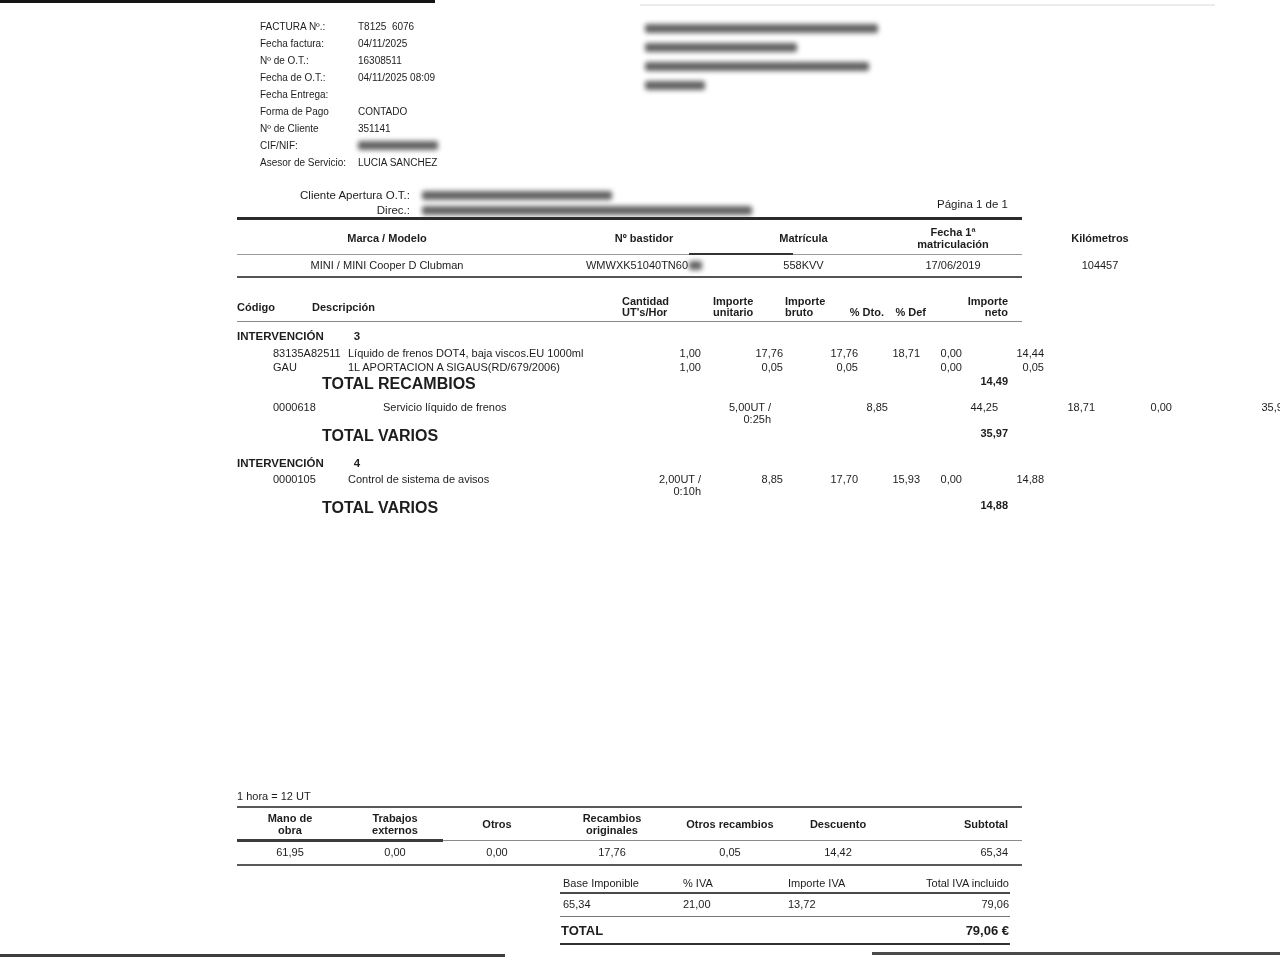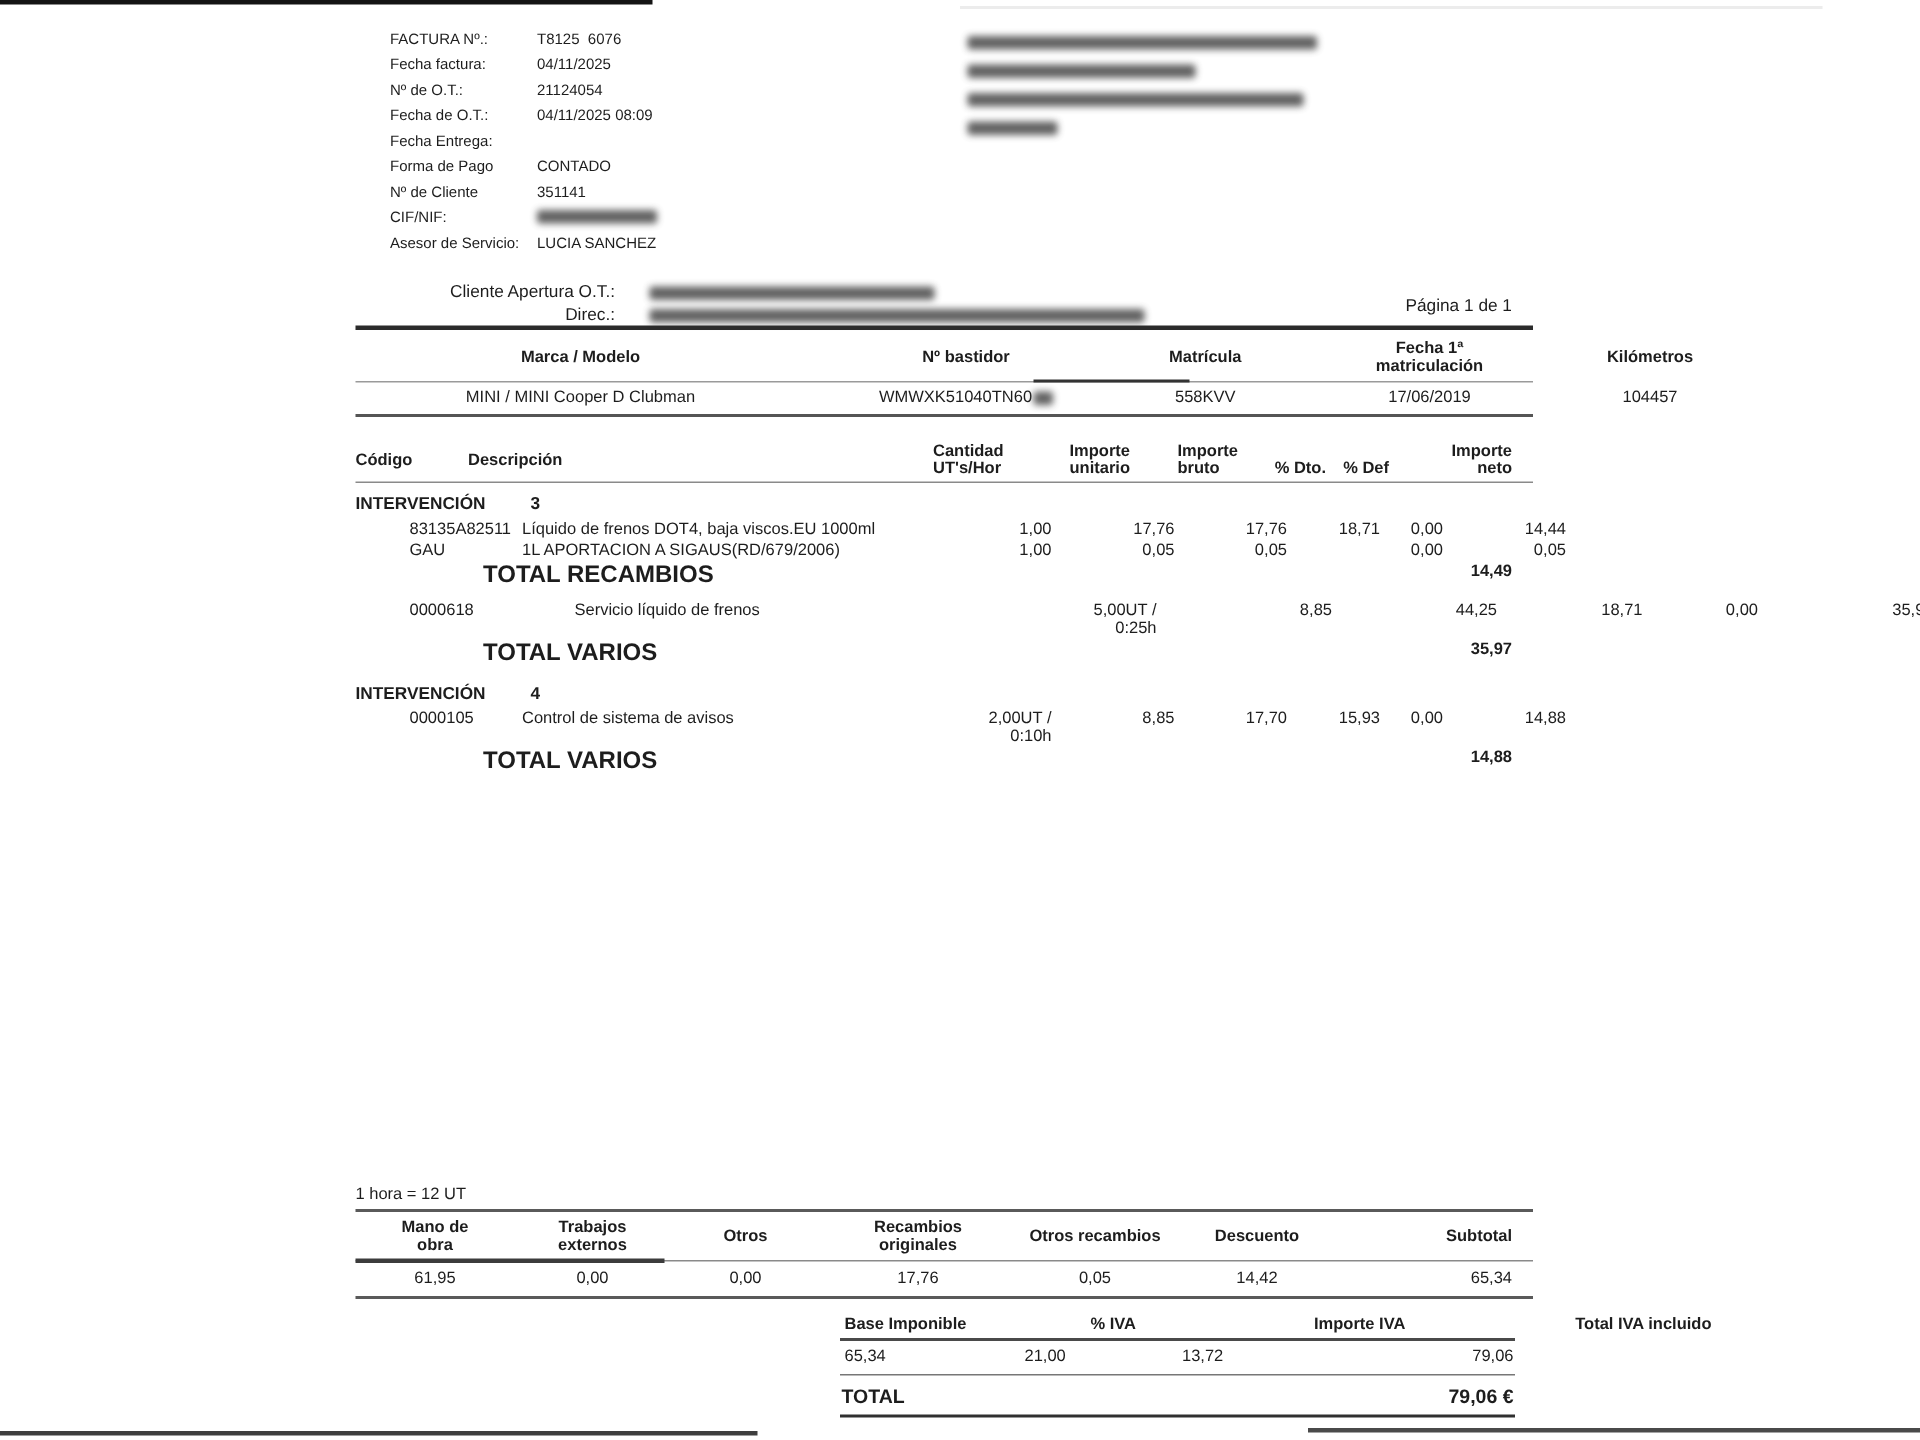--- a/index.html
+++ b/index.html
@@ -30,21 +30,21 @@
   .info .row{display:flex;align-items:baseline;}
   .info .lbl{min-width:92px;padding-right:6px;white-space:nowrap;}
   .info .redact-inline{display:inline-block;width:80px;height:9px;position:relative;top:1px;}
 
   
   .customer{left:645px;top:24px;width:240px;}
 
   
   .apertura{left:237px;top:189px;font-size:11.5px;line-height:13.5px;}
   .apertura .row{display:flex;align-items:center;margin-bottom:1px;}
-  .apertura .lbl{width:173px;text-align:right;padding-right:23px;white-space:nowrap;}
+  .apertura .lbl{width:173px;text-align:right;padding-right:12px;white-space:nowrap;}
   .apertura .rd1{width:190px;height:9px;}
   .apertura .rd2{width:330px;height:9px;}
 
   .page-label{top:198px;left:937px;font-size:11.5px;}
 
   .rule-thick{left:237px;top:217px;width:785px;height:3px;background:#2b2b2b;}
 
   
   .vehicle{left:237px;top:224px;width:785px;font-size:11px;}
   .vgrid{display:grid;grid-template-columns:300px 150px 105px 130px 100px;gap:32px;}
@@ -92,21 +92,21 @@
   .summary .midline .seg{position:absolute;left:0;top:-1px;width:206px;height:3px;background:#3c3c3c;}
   .summary .svals .cell{font-weight:normal;}
   .summary .svals{padding-top:6px;padding-bottom:5px;}
   .summary .botline{height:2px;background:#5a5a5a;}
 
   
   .iva{left:560px;top:877px;width:450px;font-size:11px;}
   .ivagrid{display:grid;grid-template-columns:120px 105px 115px 110px;}
   .ivagrid .cell{text-align:left;padding-left:3px;}
   .ivagrid .right{text-align:right;padding-left:0;padding-right:1px;}
-  .iva .ihead2{font-weight:bold;padding-bottom:3px;gap:44px;}
+  .iva .ihead2{font-weight:normal;padding-bottom:3px;}
   .iva .line1{height:2px;background:#4a4a4a;}
   .iva .vals{padding-top:4px;padding-bottom:6px;}
   .iva .line2{height:1px;background:#777;}
   .iva .totalrow{display:flex;justify-content:space-between;align-items:baseline;
     font-weight:bold;font-size:13px;padding:6px 1px 5px 1px;}
   .iva .line3{height:2px;background:#303030;}
 </style>
 </head>
 <body>
 
@@ -119,21 +119,21 @@
   <div class="row">
     <span class="lbl">FACTURA Nº.:</span>
     <span class="pre">T8125  6076</span>
   </div>
   <div class="row">
     <span class="lbl">Fecha factura:</span>
     <span>04/11/2025</span>
   </div>
   <div class="row">
     <span class="lbl">Nº de O.T.:</span>
-    <span>21124054</span>
+    <span>16308511</span>
   </div>
   <div class="row">
     <span class="lbl">Fecha de O.T.:</span>
     <span>04/11/2025 08:09</span>
   </div>
   <div class="row">
     <span class="lbl">Fecha Entrega:</span>
     <span></span>
   </div>
   <div class="row">

